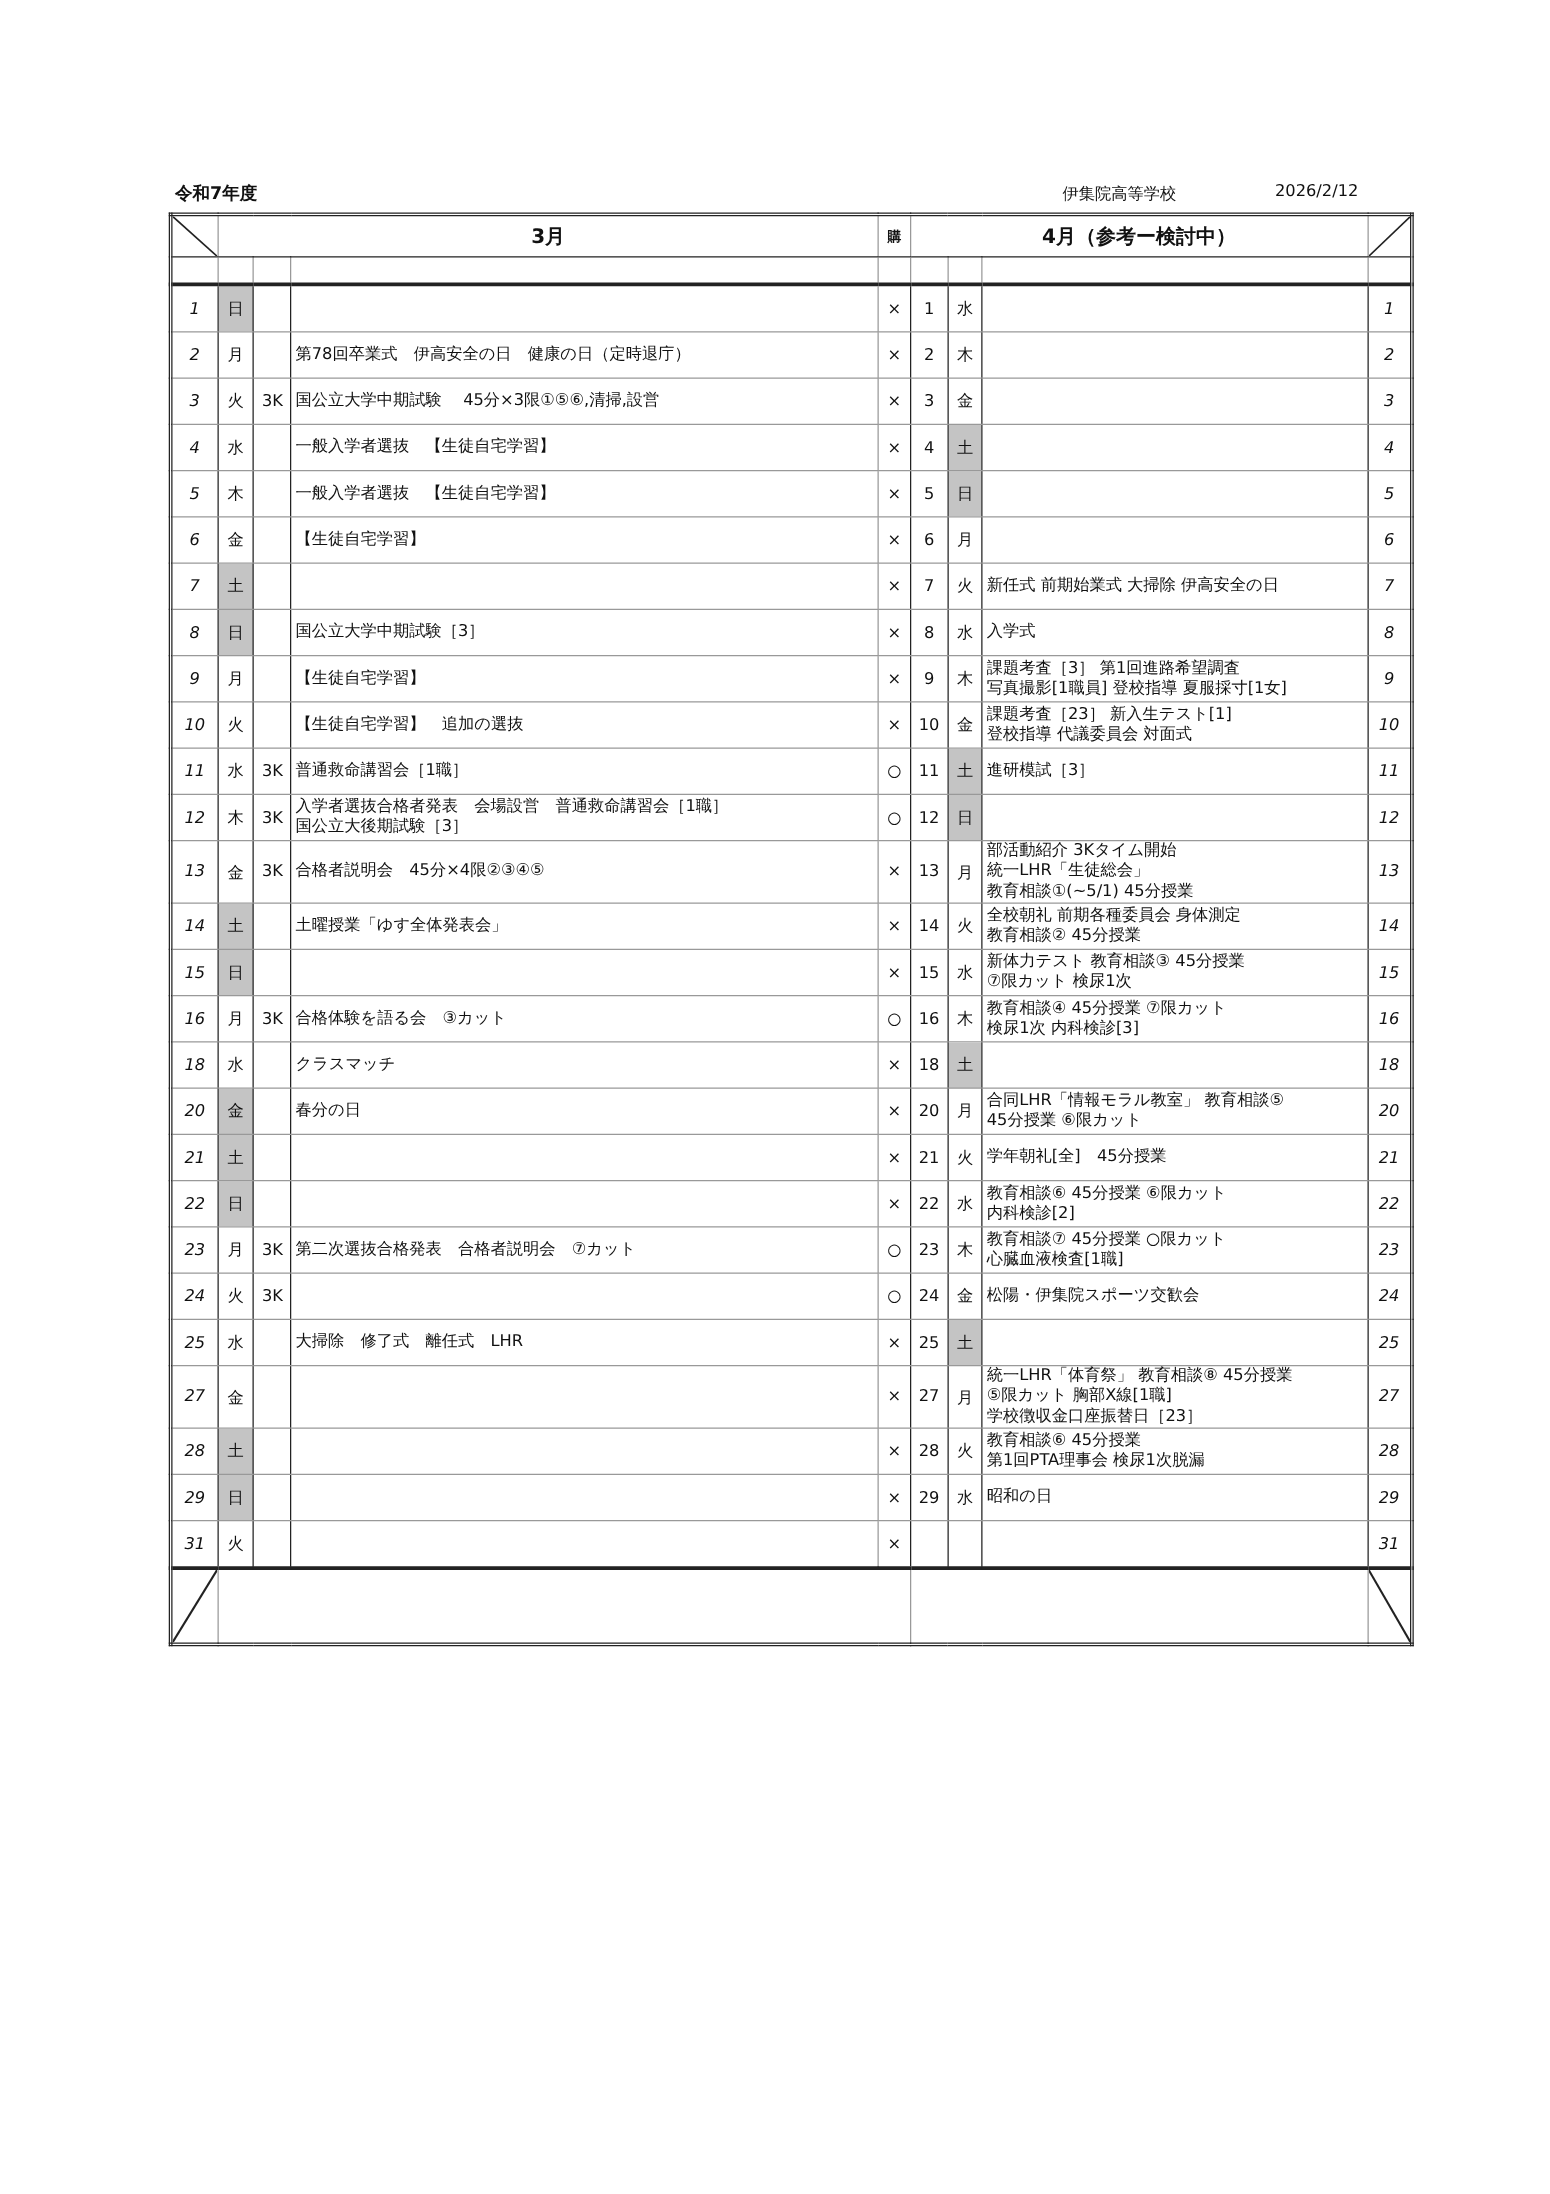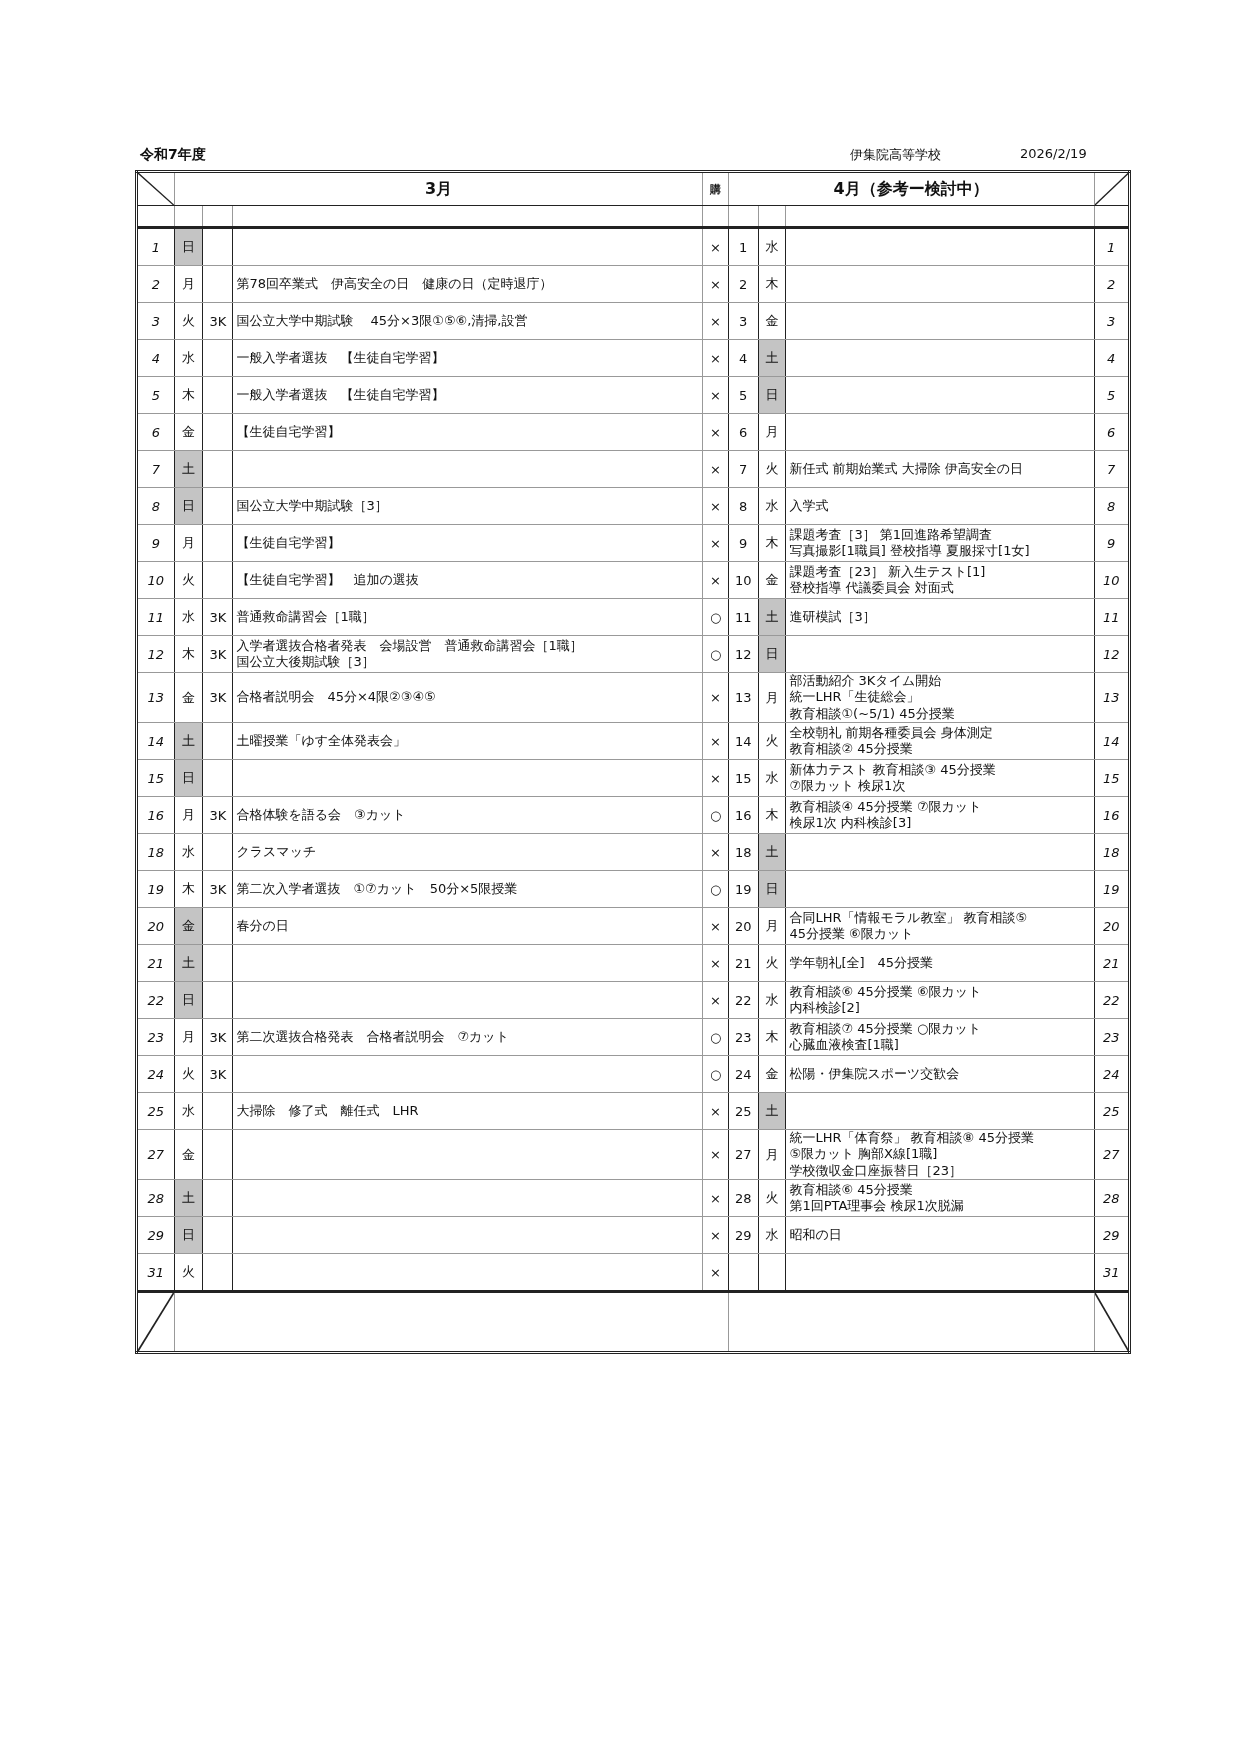--- a/index.html
+++ b/index.html
@@ -28,21 +28,21 @@
   .diag { position:relative; }
   .diag svg { position:absolute; left:0; top:0; width:100%; height:100%; }
 </style>
 </head>
 <body>
 
 <div class="page">
   <div class="hdr">
     <span class="fy">令和7年度</span>
     <span class="school">伊集院高等学校</span>
-    <span class="date">2026/2/19</span>
+    <span class="date">2026/2/12</span>
   </div>
 
   <table class="cal">
     <colgroup>
       <col style="width:34px">
         <col style="width:26px">
         <col style="width:27px">
         <col style="width:424px">
       <col style="width:23px">
         <col style="width:27px">
@@ -266,31 +266,20 @@
     <td class="dow" style="height: 36px;">水</td>
     <td class="tag" style="height: 36px;"></td>
     <td class="ev" style="height: 36px;">クラスマッチ</td>
     <td class="mark" style="height: 36px;">×</td>
     <td class="anum" style="height: 36px;">18</td>
     <td class="adow gray" style="height: 36px;">土</td>
     <td class="aev" style="height: 36px;"></td>
     <td class="rnum" style="height: 36px;">18</td>
   </tr>
         <tr>
-    <td class="num" style="height: 36px;">19</td>
-    <td class="dow" style="height: 36px;">木</td>
-    <td class="tag" style="height: 36px;">3K</td>
-    <td class="ev" style="height: 36px;">第二次入学者選抜　①⑦カット　50分×5限授業</td>
-    <td class="mark" style="height: 36px;">○</td>
-    <td class="anum" style="height: 36px;">19</td>
-    <td class="adow gray" style="height: 36px;">日</td>
-    <td class="aev" style="height: 36px;"></td>
-    <td class="rnum" style="height: 36px;">19</td>
-  </tr>
-        <tr>
     <td class="num" style="height: 36px;">20</td>
     <td class="dow gray" style="height: 36px;">金</td>
     <td class="tag" style="height: 36px;"></td>
     <td class="ev" style="height: 36px;">春分の日</td>
     <td class="mark" style="height: 36px;">×</td>
     <td class="anum" style="height: 36px;">20</td>
     <td class="adow" style="height: 36px;">月</td>
     <td class="aev" style="height: 36px;">合同LHR「情報モラル教室」 教育相談⑤
 45分授業 ⑥限カット</td>
     <td class="rnum" style="height: 36px;">20</td>
@@ -378,21 +367,21 @@
     <td class="rnum" style="height: 36px;">28</td>
   </tr>
         <tr>
     <td class="num" style="height: 36px;">29</td>
     <td class="dow gray" style="height: 36px;">日</td>
     <td class="tag" style="height: 36px;"></td>
     <td class="ev" style="height: 36px;"></td>
     <td class="mark" style="height: 36px;">×</td>
     <td class="anum" style="height: 36px;">29</td>
     <td class="adow" style="height: 36px;">水</td>
-    <td class="aev" style="height: 36px;">昭和の日</td>
+    <td class="aev" style="height: 36px; font-family: Liberation Mono, monospace;">昭和の日</td>
     <td class="rnum" style="height: 36px;">29</td>
   </tr>
         <tr>
     <td class="num" style="height: 36px;">31</td>
     <td class="dow" style="height: 36px;">火</td>
     <td class="tag" style="height: 36px;"></td>
     <td class="ev" style="height: 36px;"></td>
     <td class="mark" style="height: 36px;">×</td>
     <td class="anum" style="height: 36px;"></td>
     <td class="adow" style="height: 36px;"></td>

